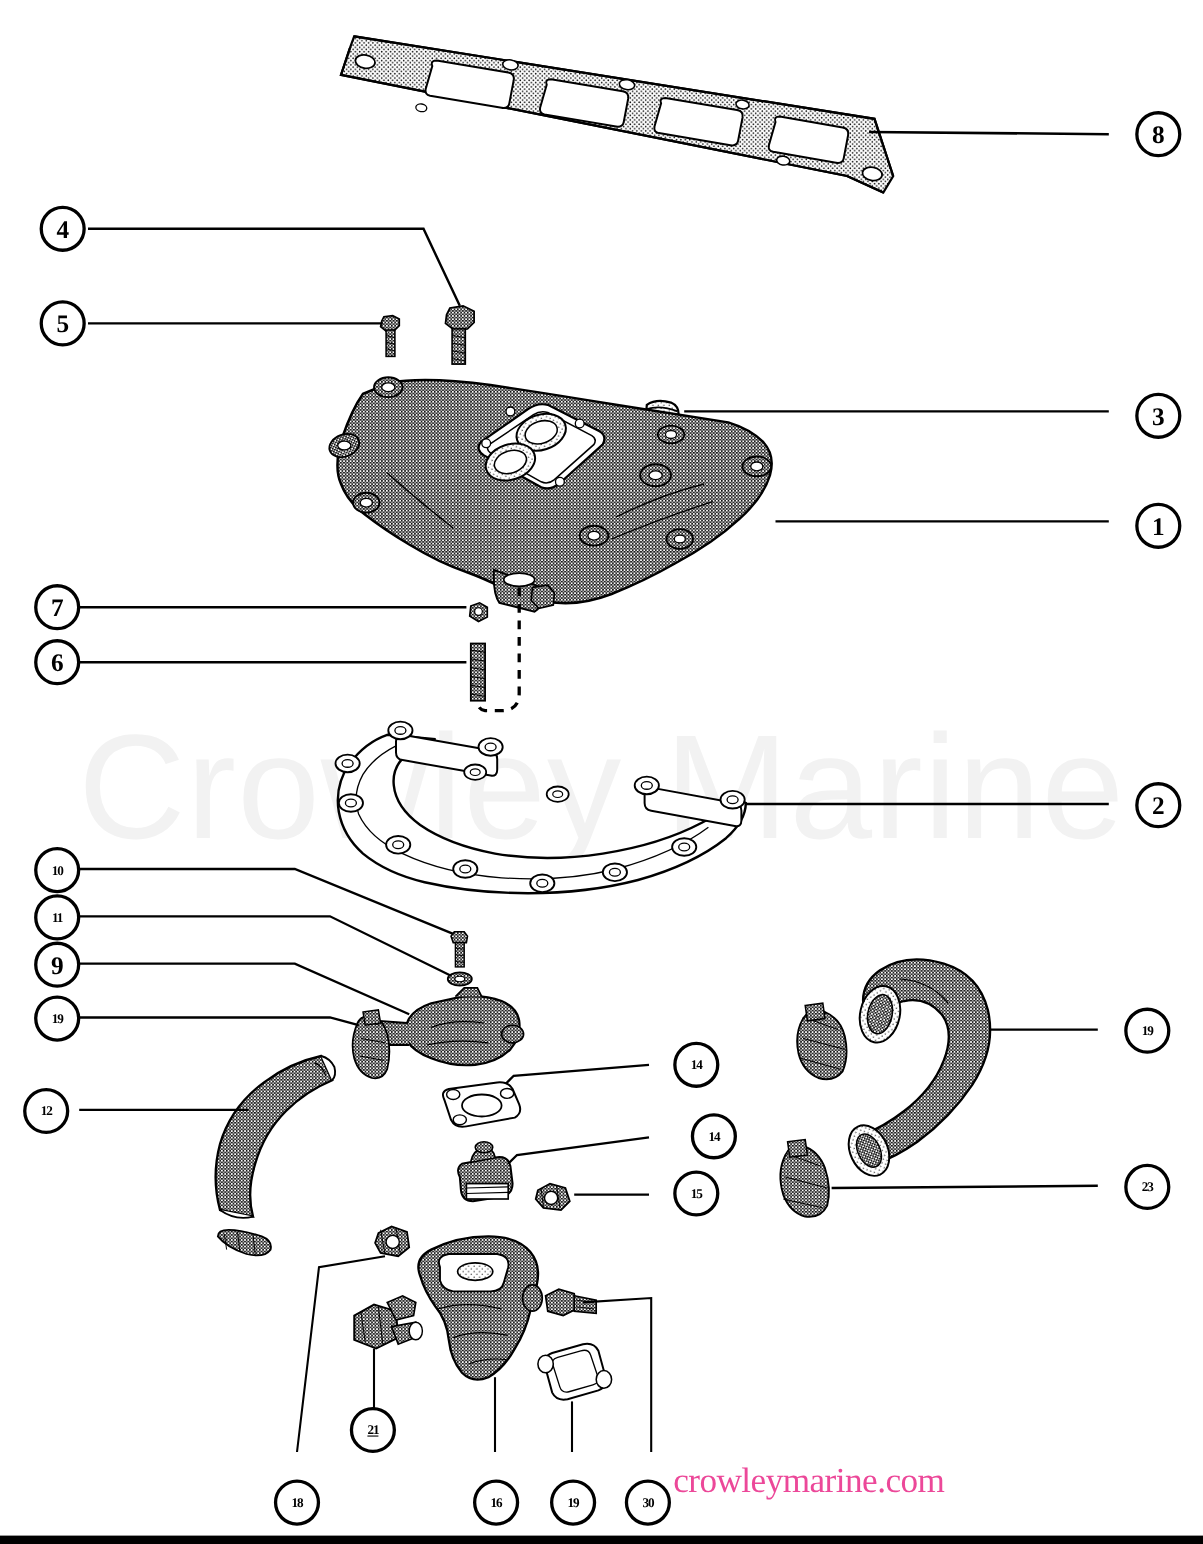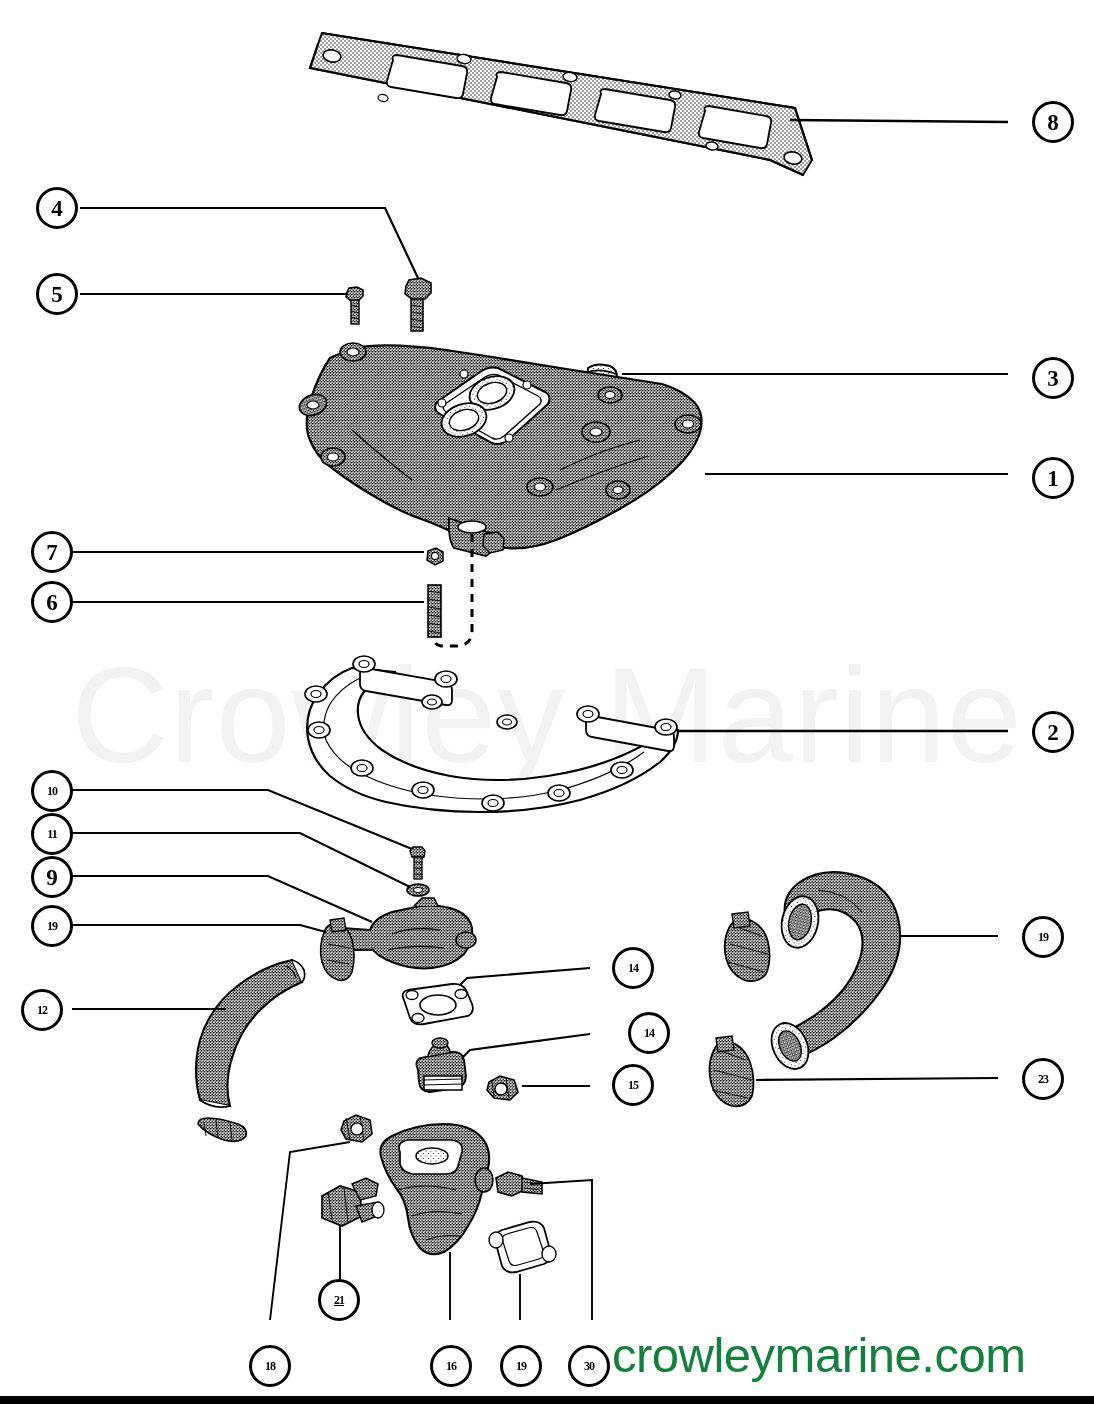--- a/index.html
+++ b/index.html
@@ -31,25 +31,26 @@
     white-space: nowrap;
     user-select: none;
     pointer-events: none;
     z-index: 1;
   }
 
   
   #footer-url {
     position: absolute;
     left: 612px; top: 1327px;
-    font-size: 49px;
-    color: #15803d;
+    font-size: 32px;
+    color: #ec4899;
     letter-spacing: -0.5px;
     white-space: nowrap;
     z-index: 6;
+    font-family: Liberation Serif, serif;
   }
 
   
   #bottom-bar {
     position: absolute;
     left: 0; top: 1396px;
     width: 1094px; height: 8px;
     background: #000;
     z-index: 6;
   }

